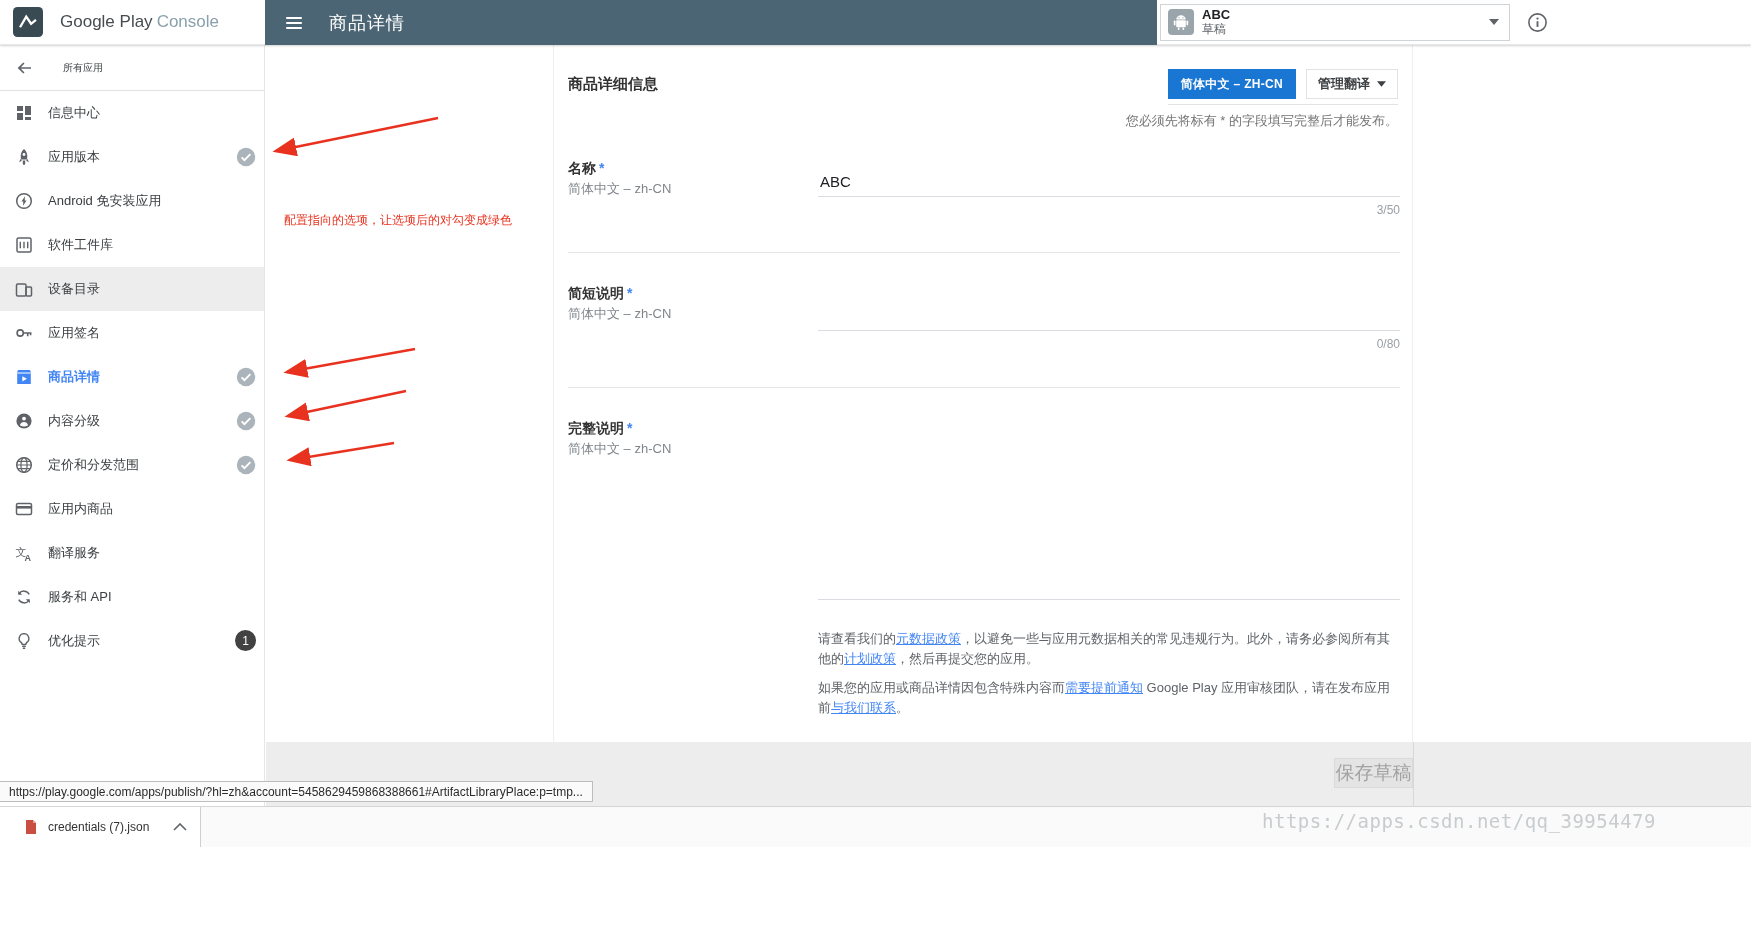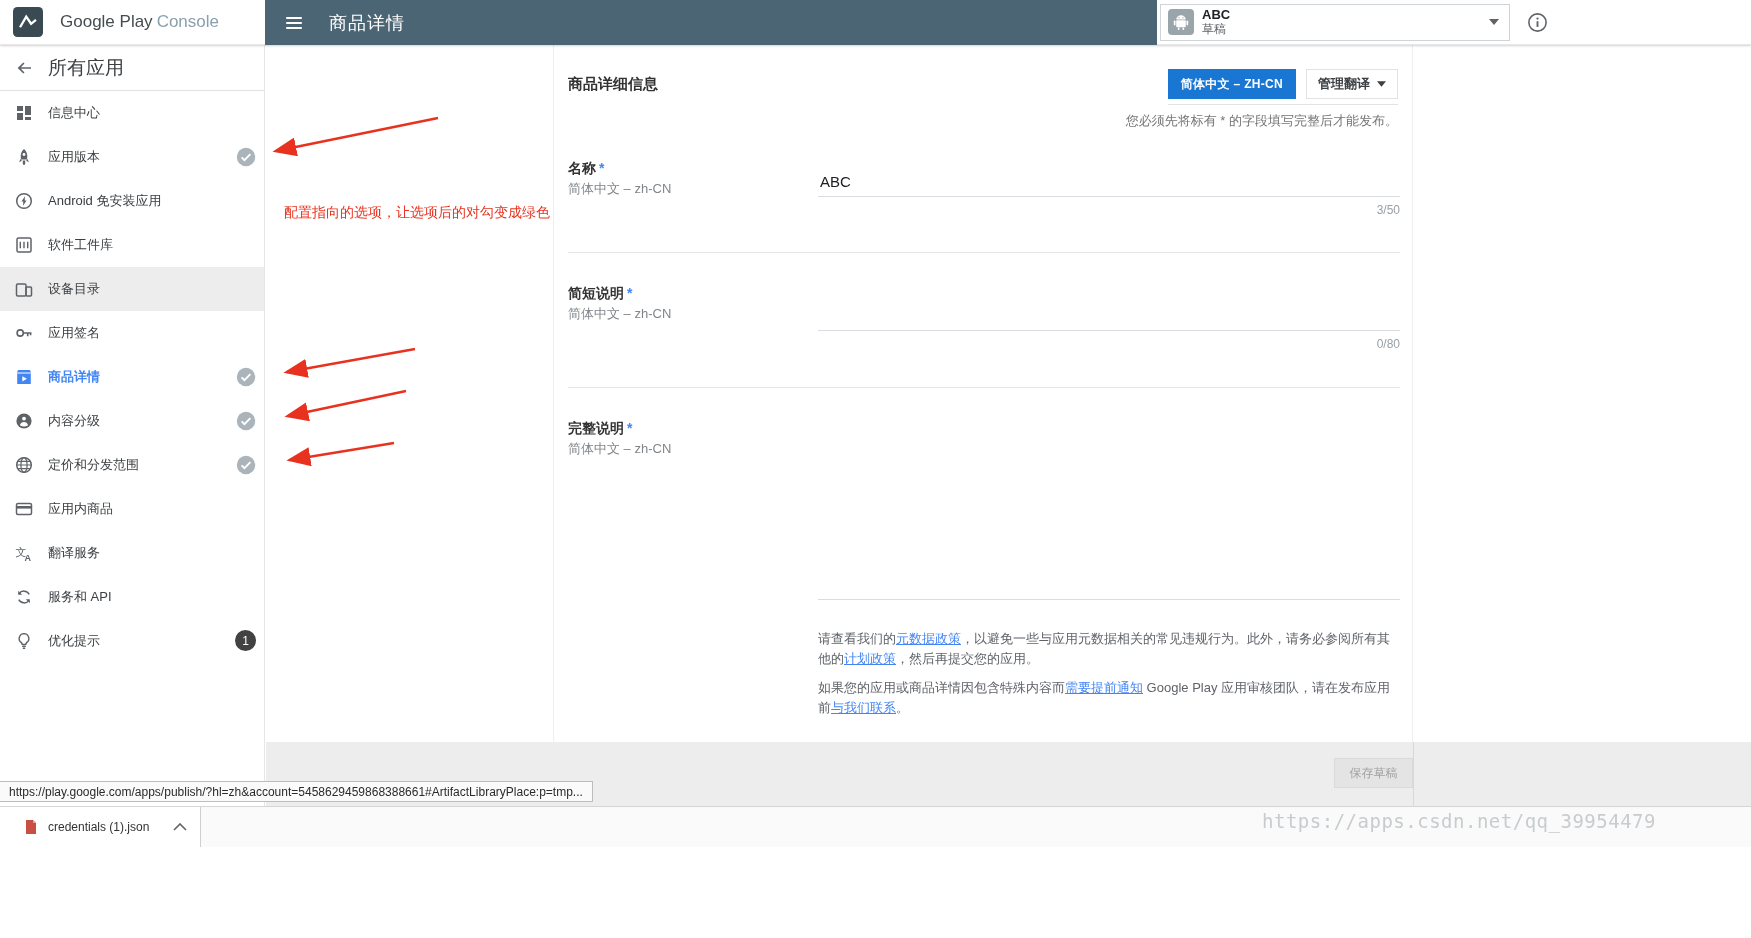--- a/index.html
+++ b/index.html
@@ -27,21 +27,21 @@
   .app-meta { display:flex; flex-direction:column; line-height:1.15; }
   .app-name { font-size:13px; font-weight:bold; color:#202124; }
   .app-status { font-size:12px; color:#5f6368; }
   .sel-caret { margin-left:auto; }
   .sel-caret svg { display:block; width:10px; height:6px; }
   .info-btn { margin-left:17px; width:21px; height:21px; cursor:pointer; }
   .info-btn svg { display:block; width:21px; height:21px; }
 
   
   .sidebar { position:absolute; left:0; top:45px; width:265px; height:761px; background:#fff; border-right:1px solid #e6e6e6; z-index:5; }
-  .side-back { height:46px; display:flex; align-items:center; gap:15px; padding-left:15px; border-bottom:1px solid #e2e2e2; font-size:19px; color:#3c4043; cursor:pointer; }
+  .side-back { height:46px; display:flex; align-items:center; gap:30px; padding-left:15px; border-bottom:1px solid #e2e2e2; font-size:10px; color:#3c4043; cursor:pointer; }
   .side-item { height:44px; display:flex; align-items:center; gap:15px; padding-left:15px; font-size:13px; color:#3c4043; position:relative; cursor:pointer; }
   .side-item.hl { background:#ededed; }
   .side-item.active { color:#4285f4; font-weight:bold; }
   .icon18 { width:18px; height:18px; flex:none; color:#5f6368; }
   .side-item.active .icon18 { color:#4285f4; }
   .icon18 svg { display:block; width:18px; height:18px; }
   .check-badge { position:absolute; right:8px; top:12px; width:20px; height:20px; }
   .check-badge svg { display:block; width:20px; height:20px; }
   .num-badge { position:absolute; right:8px; top:11px; width:21px; height:21px; border-radius:50%; background:#424242; color:#fff; font-size:12px; display:flex; align-items:center; justify-content:center; }
 
@@ -61,25 +61,25 @@
   .field-value { position:absolute; left:264px; width:582px; border-bottom:1px solid #d9dce0; display:flex; align-items:flex-end; padding:0 2px 6px 2px; font-size:15px; color:#202124; cursor:text; }
   .counter { position:absolute; left:264px; width:582px; text-align:right; font-size:12px; color:#9aa0a6; }
   .hr { position:absolute; left:14px; width:832px; height:1px; background:#e6e6e6; }
 
   .policies { position:absolute; left:264px; top:584px; width:584px; font-size:13px; color:#5f6368; line-height:1.55; }
   .policies p + p { margin-top:9px; }
   .lnk { color:#4285f4; text-decoration:underline; cursor:pointer; }
 
   .footer-strip { position:absolute; left:0; top:697px; width:1485px; height:64px; background:#ededed; }
   .footer-vline { position:absolute; left:1147px; top:0; width:1px; height:64px; background:#d8d8d8; }
-  .save-btn { position:absolute; left:1068px; top:16px; width:79px; height:30px; background:#e4e4e4; border:1px solid #dadada; color:#a2a2a2; font-size:12px; cursor:default; }
+  .save-btn { position:absolute; left:1068px; top:16px; width:79px; height:30px; background:#e4e4e4; border:1px solid #dadada; color:#a2a2a2; font-size:19px; cursor:default; }
 
   
   .arrows-overlay { position:absolute; left:0; top:0; width:1751px; height:938px; z-index:40; pointer-events:none; }
-  .annotation-note { position:absolute; left:284px; top:204px; font-size:14px; color:#e8321f; z-index:41; white-space:nowrap; }
+  .annotation-note { position:absolute; left:284px; top:212px; font-size:12px; color:#e8321f; z-index:41; white-space:nowrap; }
 
   
   .status-bubble { position:absolute; left:0; top:781px; height:21px; z-index:50; background:#fafafa; border:1px solid #bdbdbd; border-left:none; display:flex; align-items:center; padding:0 9px; font-size:12px; color:#2b2b2b; white-space:nowrap; }
   .download-shelf { position:absolute; left:0; top:806px; width:1751px; height:41px; background:#fafafa; border-top:1px solid #d5d5d5; z-index:30; }
   .download-item { position:absolute; left:0; top:0; width:201px; height:40px; background:#fff; border-right:1px solid #cfcfcf; display:flex; align-items:center; padding-left:23px; gap:9px; cursor:pointer; }
   .file-ico svg { display:block; width:16px; height:16px; }
   .download-name { font-size:12px; color:#333; }
   .shelf-caret { margin-left:auto; margin-right:13px; width:14px; height:8px; cursor:pointer; }
   .shelf-caret svg { display:block; width:14px; height:8px; }
   .watermark { position:absolute; left:1262px; top:810px; font-family:"DejaVu Sans Mono","Liberation Mono",monospace; font-size:19px; color:#c8ccce; letter-spacing:.5px; z-index:31; }
@@ -379,21 +379,21 @@
 <div class="status-bubble">https://play.google.com/apps/publish/?hl=zh&amp;account=5458629459868388661#ArtifactLibraryPlace:p=tmp...</div>
 
 <div class="download-shelf">
   <div class="download-item">
     <span class="file-ico">
       <svg viewBox="0 0 16 16">
           <path d="M3 1h7l3 3v11H3z" fill="#c94f43"></path>
           <path d="M10 1l3 3h-3z" fill="#e9a29a"></path>
         </svg>
     </span>
-    <span class="download-name">credentials (1).json</span>
+    <span class="download-name">credentials (7).json</span>
     <span class="shelf-caret">
       <svg viewBox="0 0 14 8">
           <path d="M1 7l6-6 6 6" fill="none" stroke="#5f6368" stroke-width="1.6"></path>
         </svg>
     </span>
   </div>
 </div>
 
 <div class="watermark">https://apps.csdn.net/qq_39954479</div>
 

